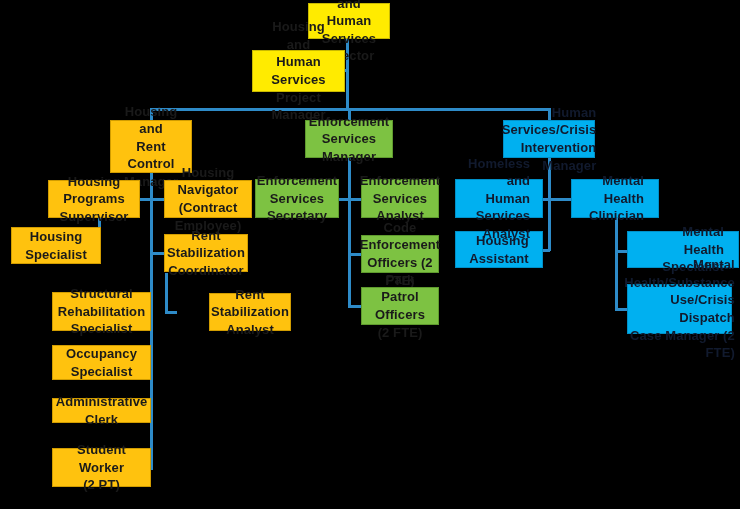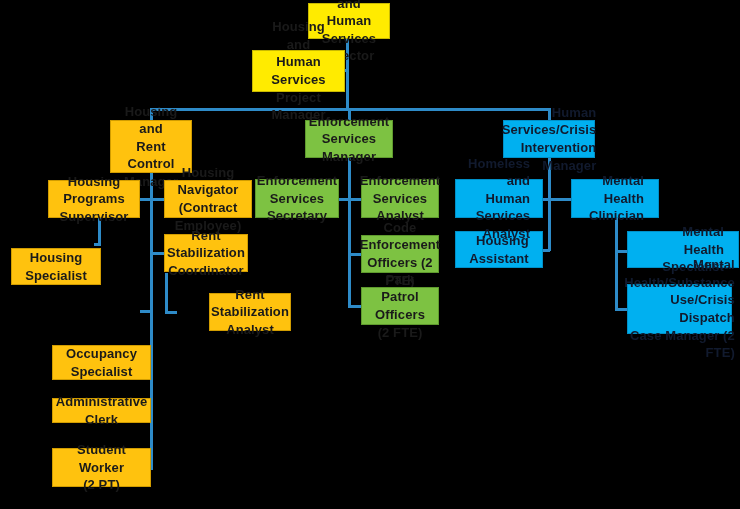--- a/index.html
+++ b/index.html
@@ -95,25 +95,27 @@
 Control Manager</div>
   <div class="node green" style="left:305px; top:120px; width:88px; height:38px;">Enforcement Services
 Manager</div>
   <div class="node blue" style="left:503px; top:120px; width:92px; height:38px;">Human Services/Crisis
 Intervention Manager</div>
 
   <div class="node amber" style="left:48px;  top:180px; width:92px; height:38px;">Housing Programs
 Supervisor</div>
   <div class="node amber" style="left:164px; top:180px; width:88px; height:38px;">Housing Navigator
 (Contract Employee)</div>
-  <div class="node amber" style="left:11px;  top:227px; width:90px; height:37px;margin-top:21px;">Housing Specialist</div>
+  <div class="node amber" style="left:11px;  top:227px; width:90px; height:37px;">Housing Specialist</div>
   <div class="node amber" style="left:164px; top:234px; width:84px; height:38px;">Rent Stabilization
 Coordinator</div>
   <div class="node amber" style="left:209px; top:293px; width:82px; height:38px;">Rent Stabilization
 Analyst</div>
+  <div class="node amber" style="left:52px;  top:292px; width:99px; height:39px;">Structural Rehabilitation
+Specialist</div>
   <div class="node amber" style="left:52px;  top:345px; width:99px; height:35px;">Occupancy Specialist</div>
   <div class="node amber" style="left:52px;  top:398px; width:99px; height:25px;">Administrative Clerk</div>
   <div class="node amber" style="left:52px;  top:448px; width:99px; height:39px;">Student Worker
 (2 PT)</div>
 
   <div class="node green" style="left:255px; top:179px; width:84px; height:39px;">Enforcement Services
 Secretary</div>
   <div class="node green" style="left:361px; top:179px; width:78px; height:39px;">Enforcement Services
 Analyst</div>
   <div class="node green" style="left:361px; top:235px; width:78px; height:38px;">Code Enforcement

